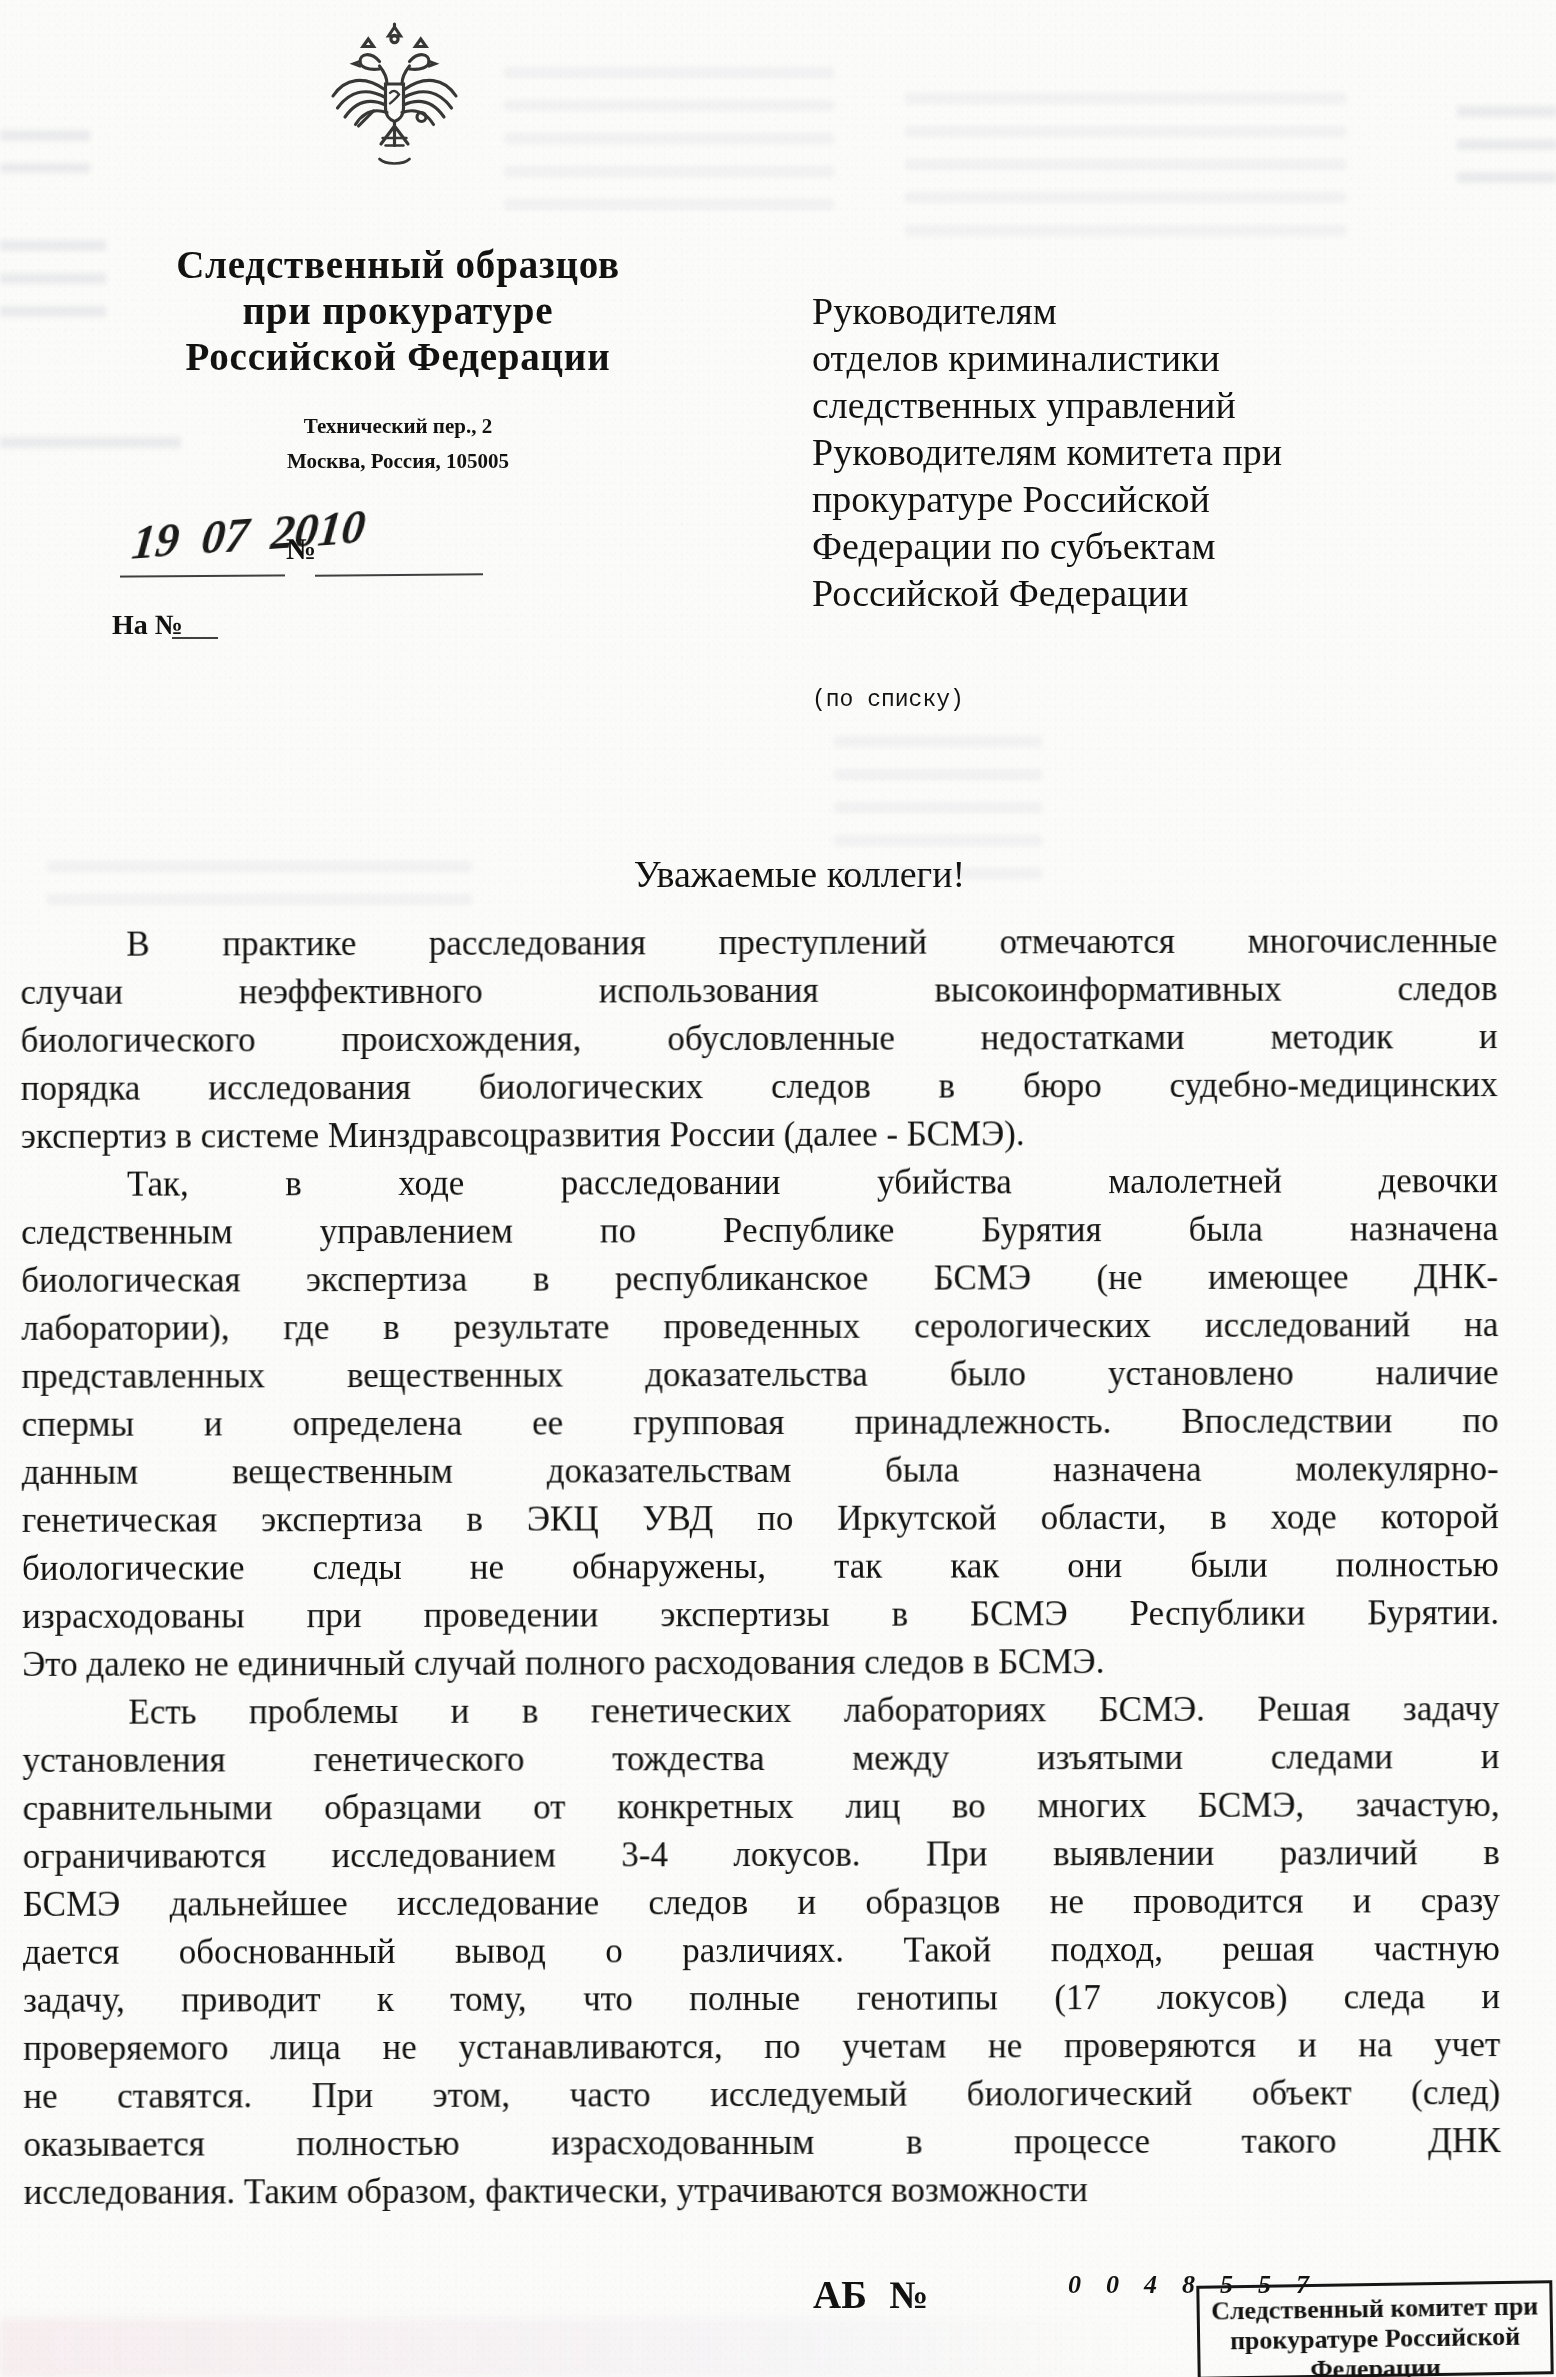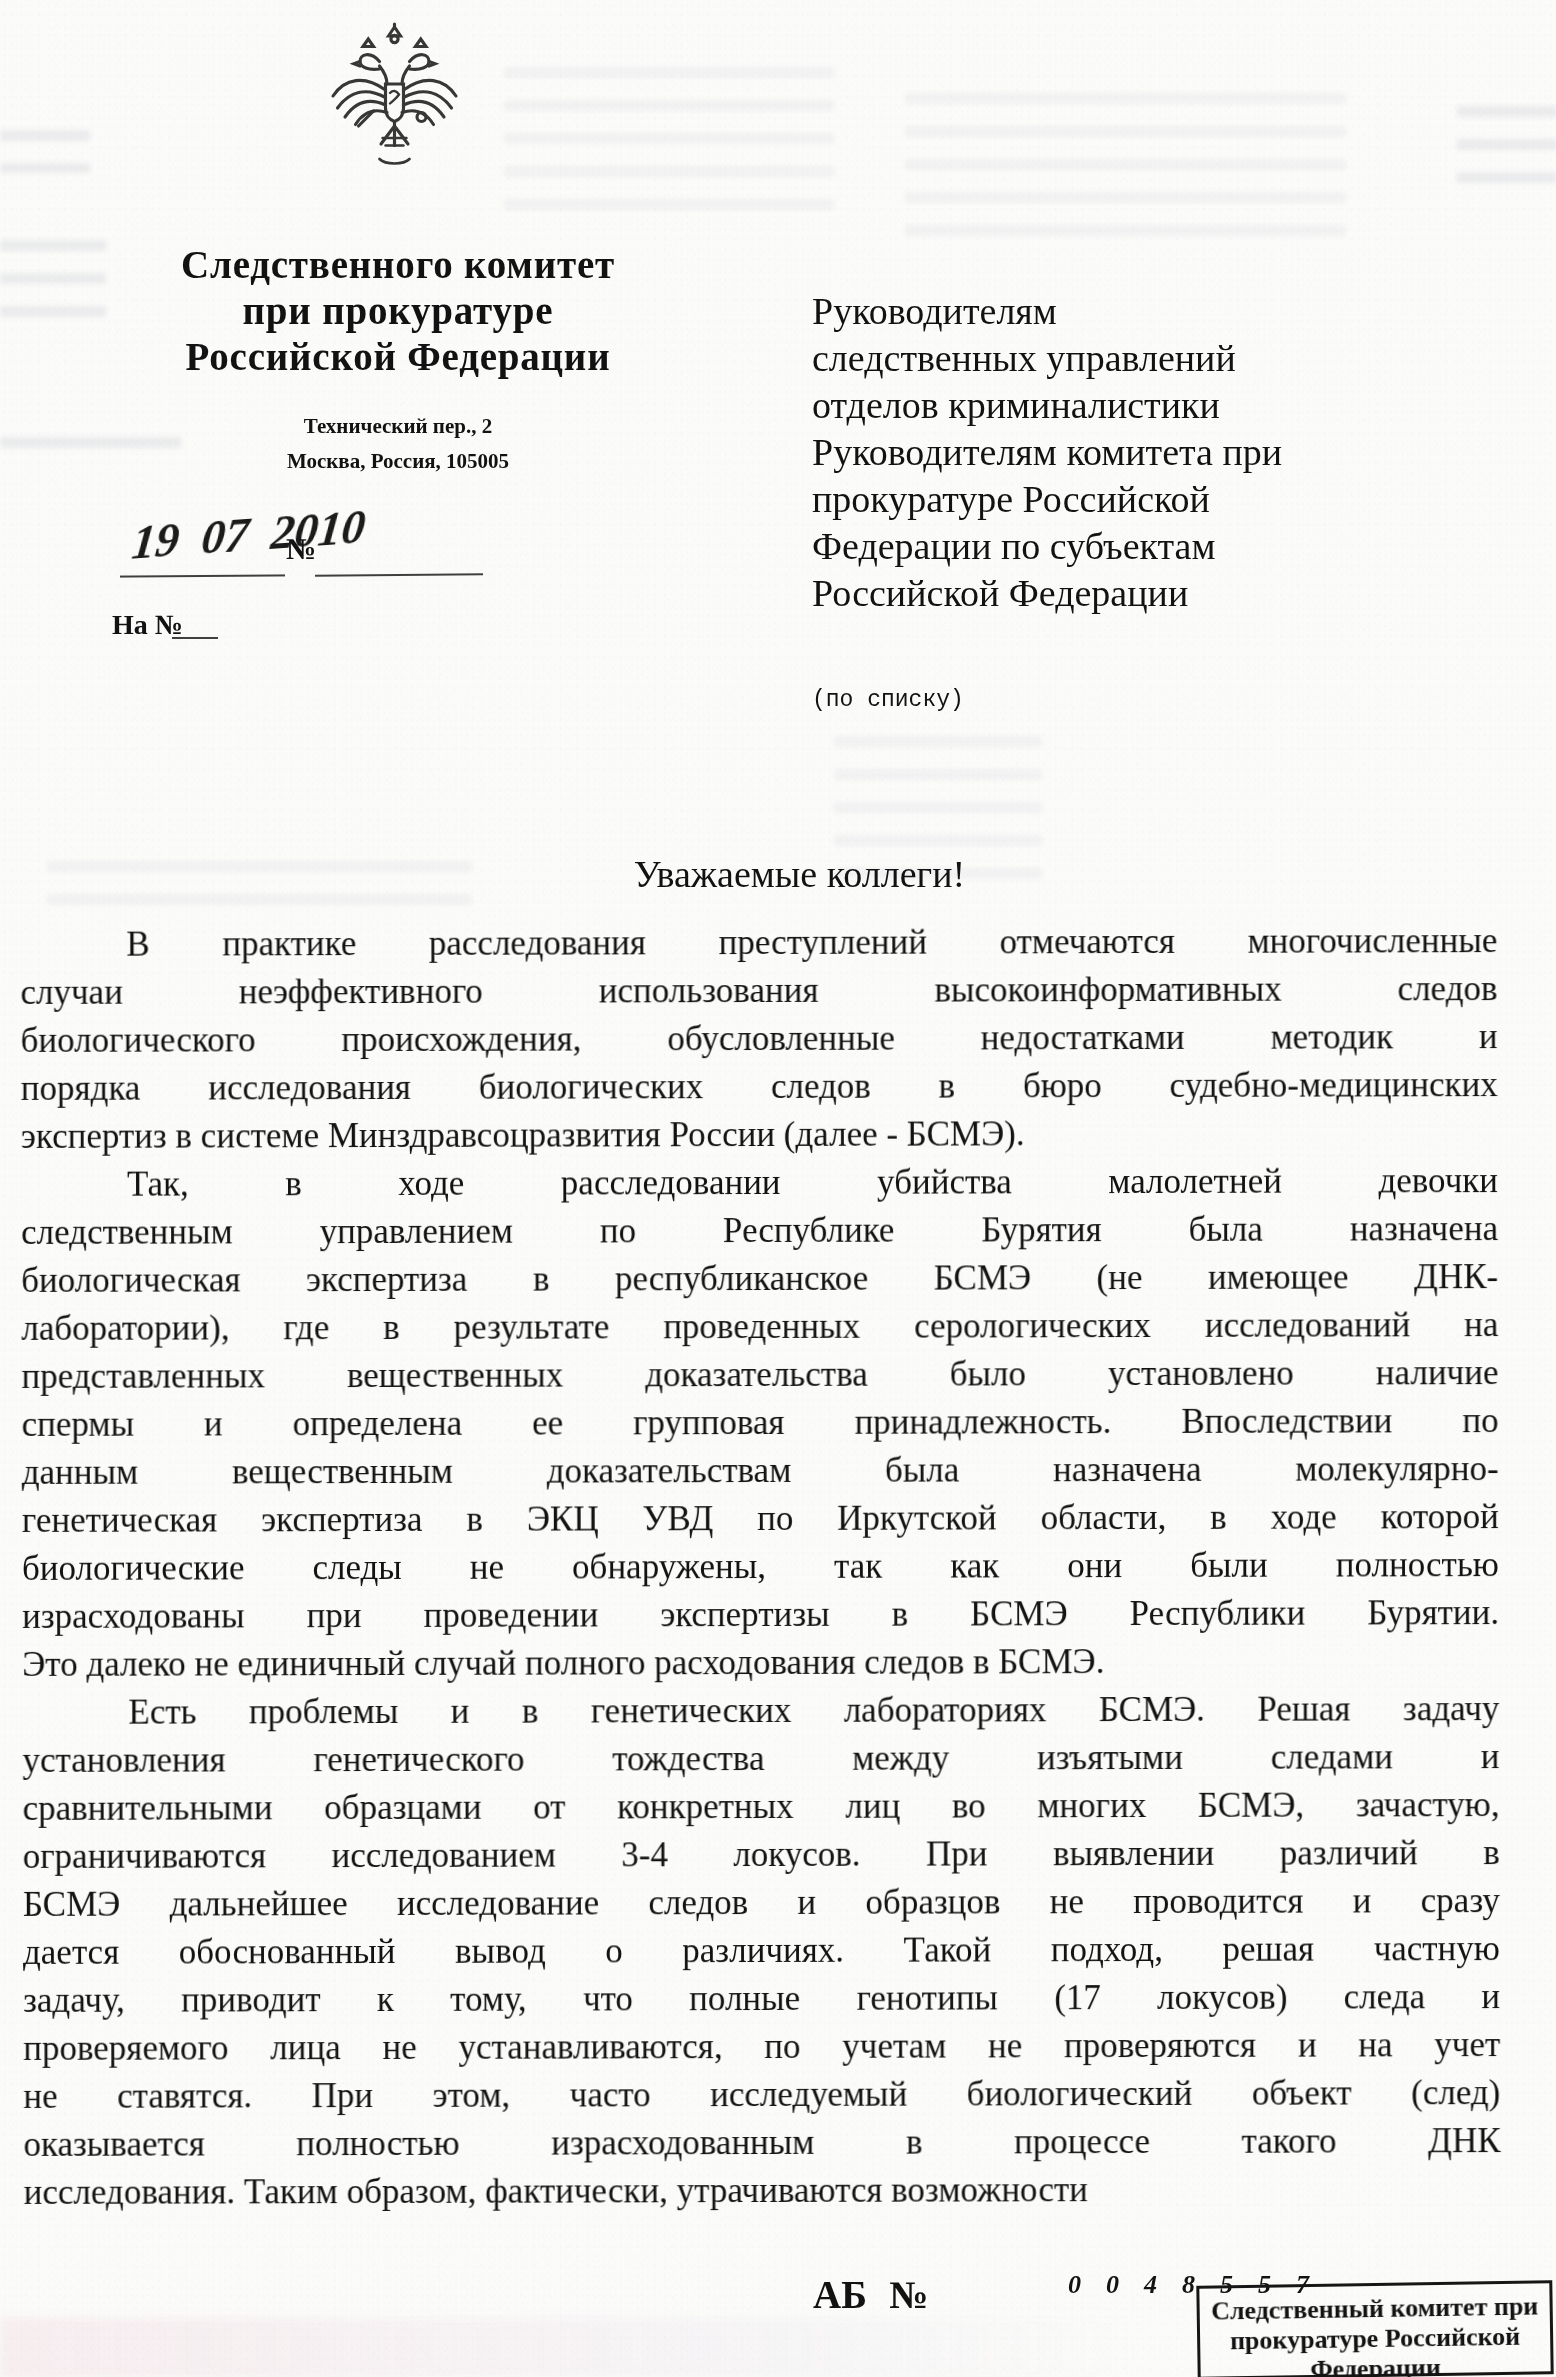--- a/index.html
+++ b/index.html
@@ -132,40 +132,40 @@
     <path d="M36,60 L26,70"></path>
     <circle cx="68" cy="64" r="3"></circle>
 
     <path d="M50,67 v16 M50,70 l-9,12 M50,70 l9,12"></path>
     <path d="M42,78 h16" stroke-width="1.6"></path>
     <path d="M44,83 h12" stroke-width="1.6"></path>
     <path d="M40,92 c4,4 16,4 20,0" stroke-width="1.8"></path>
   </svg>
 
   <div class="org">
-    <div>Следственного комитет</div>
+    <div>Следственный образцов</div>
     <div>при прокуратуре</div>
     <div>Российской Федерации</div>
   </div>
   <div class="addr">
     <div>Технический пер., 2</div>
     <div>Москва, Россия, 105005</div>
   </div>
 
   <div class="hand">19 07 2010</div>
   <div class="u u1"></div>
   <div class="no-label">№</div>
   <div class="u u2"></div>
   <div class="na">На №</div>
   <div class="u u3"></div>
 
   <div class="recipient">
     <div>Руководителям</div>
+    <div>отделов криминалистики</div>
     <div>следственных управлений</div>
-    <div>отделов криминалистики</div>
     <div>Руководителям комитета при</div>
     <div>прокуратуре Российской</div>
     <div>Федерации  по субъектам</div>
     <div>Российской Федерации</div>
     <div class="dist">(по списку)</div>
   </div>
 
   <div class="salutation">Уважаемые коллеги!</div>
 
   <div class="body-text">

